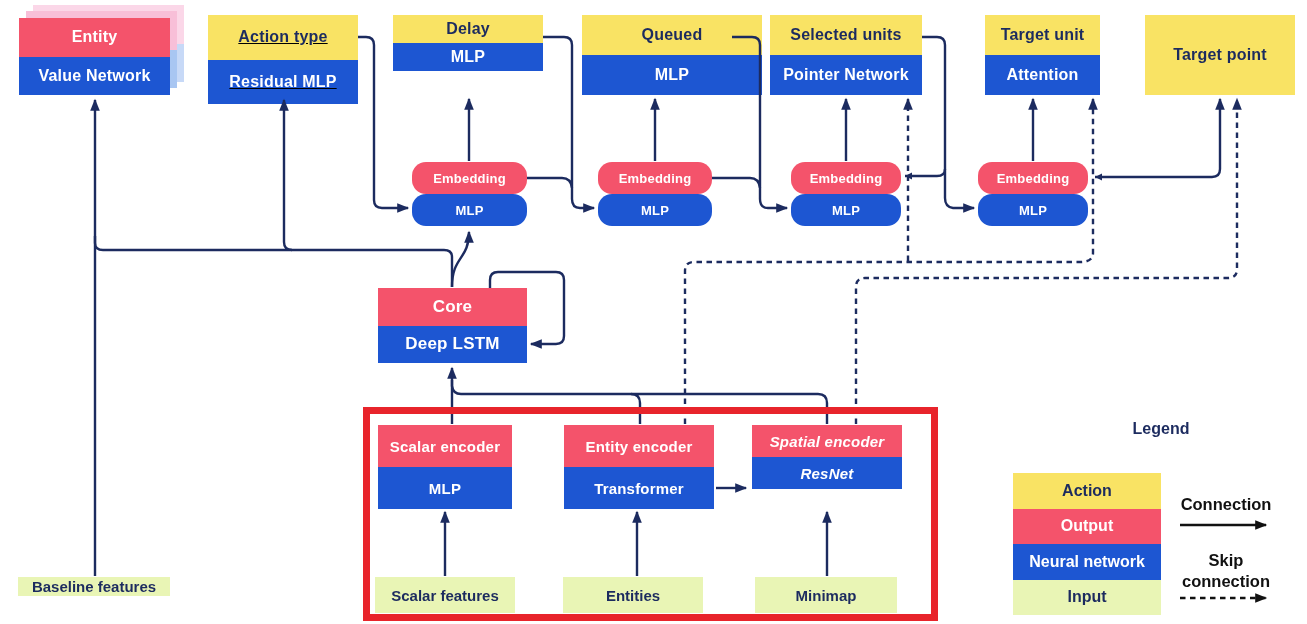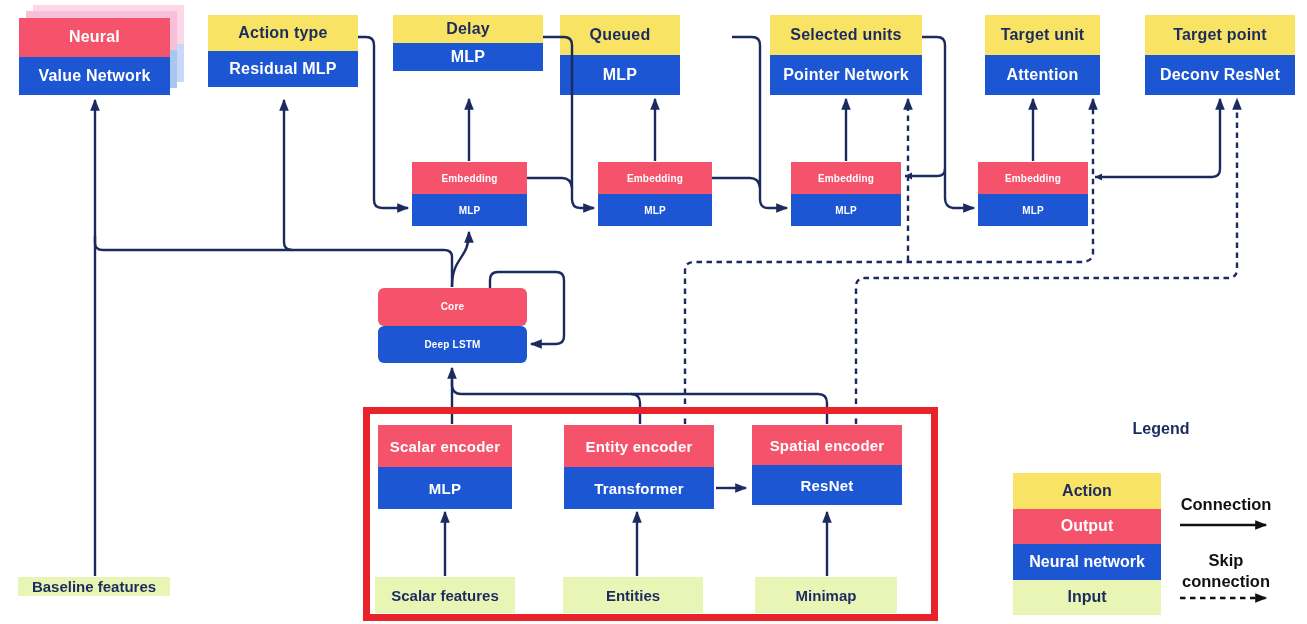--- a/index.html
+++ b/index.html
@@ -12,22 +12,22 @@
   body{background:#ffffff;font-family:"Liberation Sans",sans-serif;}
   #canvas{position:relative;width:1307px;height:624px;background:#ffffff;overflow:hidden;}
 
   .box2{position:absolute;display:flex;flex-direction:column;text-align:center;}
   .box2 .half{flex:1;display:flex;align-items:center;justify-content:center;
     font-weight:600;letter-spacing:.2px;}
   .half.yellow{background:var(--yellow);color:var(--navy);}
   .half.pink{background:var(--pink);color:#ffffff;}
   .half.blue{background:var(--blue);color:#ffffff;}
   .toprow .half{font-size:16px;}
-  .embed .half{font-size:10px;}
-  .corebox .half{font-size:10px;border-radius:6px;}
+  .embed .half{font-size:13px;border-radius:14px;}
+  .corebox .half{font-size:17px;}
   .encoder .half{font-size:15px;}
 
   .shadowbox{position:absolute;display:flex;flex-direction:column;}
   .shadowbox .half{flex:1;}
   .half.s-pink-near{background:var(--shadow_pink_near);}
   .half.s-blue-near{background:var(--shadow_blue_near);}
   .half.s-pink-far{background:var(--shadow_pink_far);}
   .half.s-blue-far{background:var(--shadow_blue_far);}
 
   .gbox{position:absolute;background:var(--green);color:var(--navy);
@@ -63,47 +63,46 @@
   <div class="shadowbox" style="left:33px;top:5px;width:151px;height:77px;">
     <div class="half s-pink-far"></div>
     <div class="half s-blue-far"></div>
   </div>
   <div class="shadowbox" style="left:26px;top:11px;width:151px;height:77px;">
     <div class="half s-pink-near"></div>
     <div class="half s-blue-near"></div>
   </div>
 
   <div class="box2 toprow" style="left:19px;top:18px;width:151px;height:77px;z-index:2;">
-    <div class="half pink">Neural</div>
+    <div class="half pink">Entity</div>
     <div class="half blue">Value Network</div>
   </div>
 
-  <div class="box2 toprow" style="left:208px;top:15px;width:150px;height:72px;">
+  <div class="box2 toprow" style="left:208px;top:15px;width:150px;height:89px;text-decoration:underline;">
     <div class="half yellow">Action type</div>
     <div class="half blue">Residual MLP</div>
   </div>
   <div class="box2 toprow" style="left:393px;top:15px;width:150px;height:56px;">
     <div class="half yellow">Delay</div>
     <div class="half blue">MLP</div>
   </div>
-  <div class="box2 toprow" style="left:560px;top:15px;width:120px;height:80px;">
+  <div class="box2 toprow" style="left:582px;top:15px;width:180px;height:80px;">
     <div class="half yellow">Queued</div>
     <div class="half blue">MLP</div>
   </div>
   <div class="box2 toprow" style="left:770px;top:15px;width:152px;height:80px;">
     <div class="half yellow">Selected units</div>
     <div class="half blue">Pointer Network</div>
   </div>
   <div class="box2 toprow" style="left:985px;top:15px;width:115px;height:80px;">
     <div class="half yellow">Target unit</div>
     <div class="half blue">Attention</div>
   </div>
   <div class="box2 toprow" style="left:1145px;top:15px;width:150px;height:80px;">
     <div class="half yellow">Target point</div>
-    <div class="half blue">Deconv ResNet</div>
   </div>
 
   <div class="box2 embed" style="left:412px;top:162px;width:115px;height:64px;">
     <div class="half pink">Embedding</div>
     <div class="half blue">MLP</div>
   </div>
   <div class="box2 embed" style="left:598px;top:162px;width:114px;height:64px;">
     <div class="half pink">Embedding</div>
     <div class="half blue">MLP</div>
   </div>
@@ -122,21 +121,21 @@
   </div>
 
   <div class="box2 encoder" style="left:378px;top:425px;width:134px;height:84px;">
     <div class="half pink">Scalar encoder</div>
     <div class="half blue">MLP</div>
   </div>
   <div class="box2 encoder" style="left:564px;top:425px;width:150px;height:84px;">
     <div class="half pink">Entity encoder</div>
     <div class="half blue">Transformer</div>
   </div>
-  <div class="box2 encoder" style="left:752px;top:425px;width:150px;height:80px;">
+  <div class="box2 encoder" style="left:752px;top:425px;width:150px;height:64px;font-style:italic;">
     <div class="half pink">Spatial encoder</div>
     <div class="half blue">ResNet</div>
   </div>
 
   <div class="gbox" style="left:18px;top:577px;width:152px;height:19px;">Baseline features</div>
   <div class="gbox" style="left:375px;top:577px;width:140px;height:36px;">Scalar features</div>
   <div class="gbox" style="left:563px;top:577px;width:140px;height:36px;">Entities</div>
   <div class="gbox" style="left:755px;top:577px;width:142px;height:36px;">Minimap</div>
 
   <svg id="wires" width="1307" height="624">

